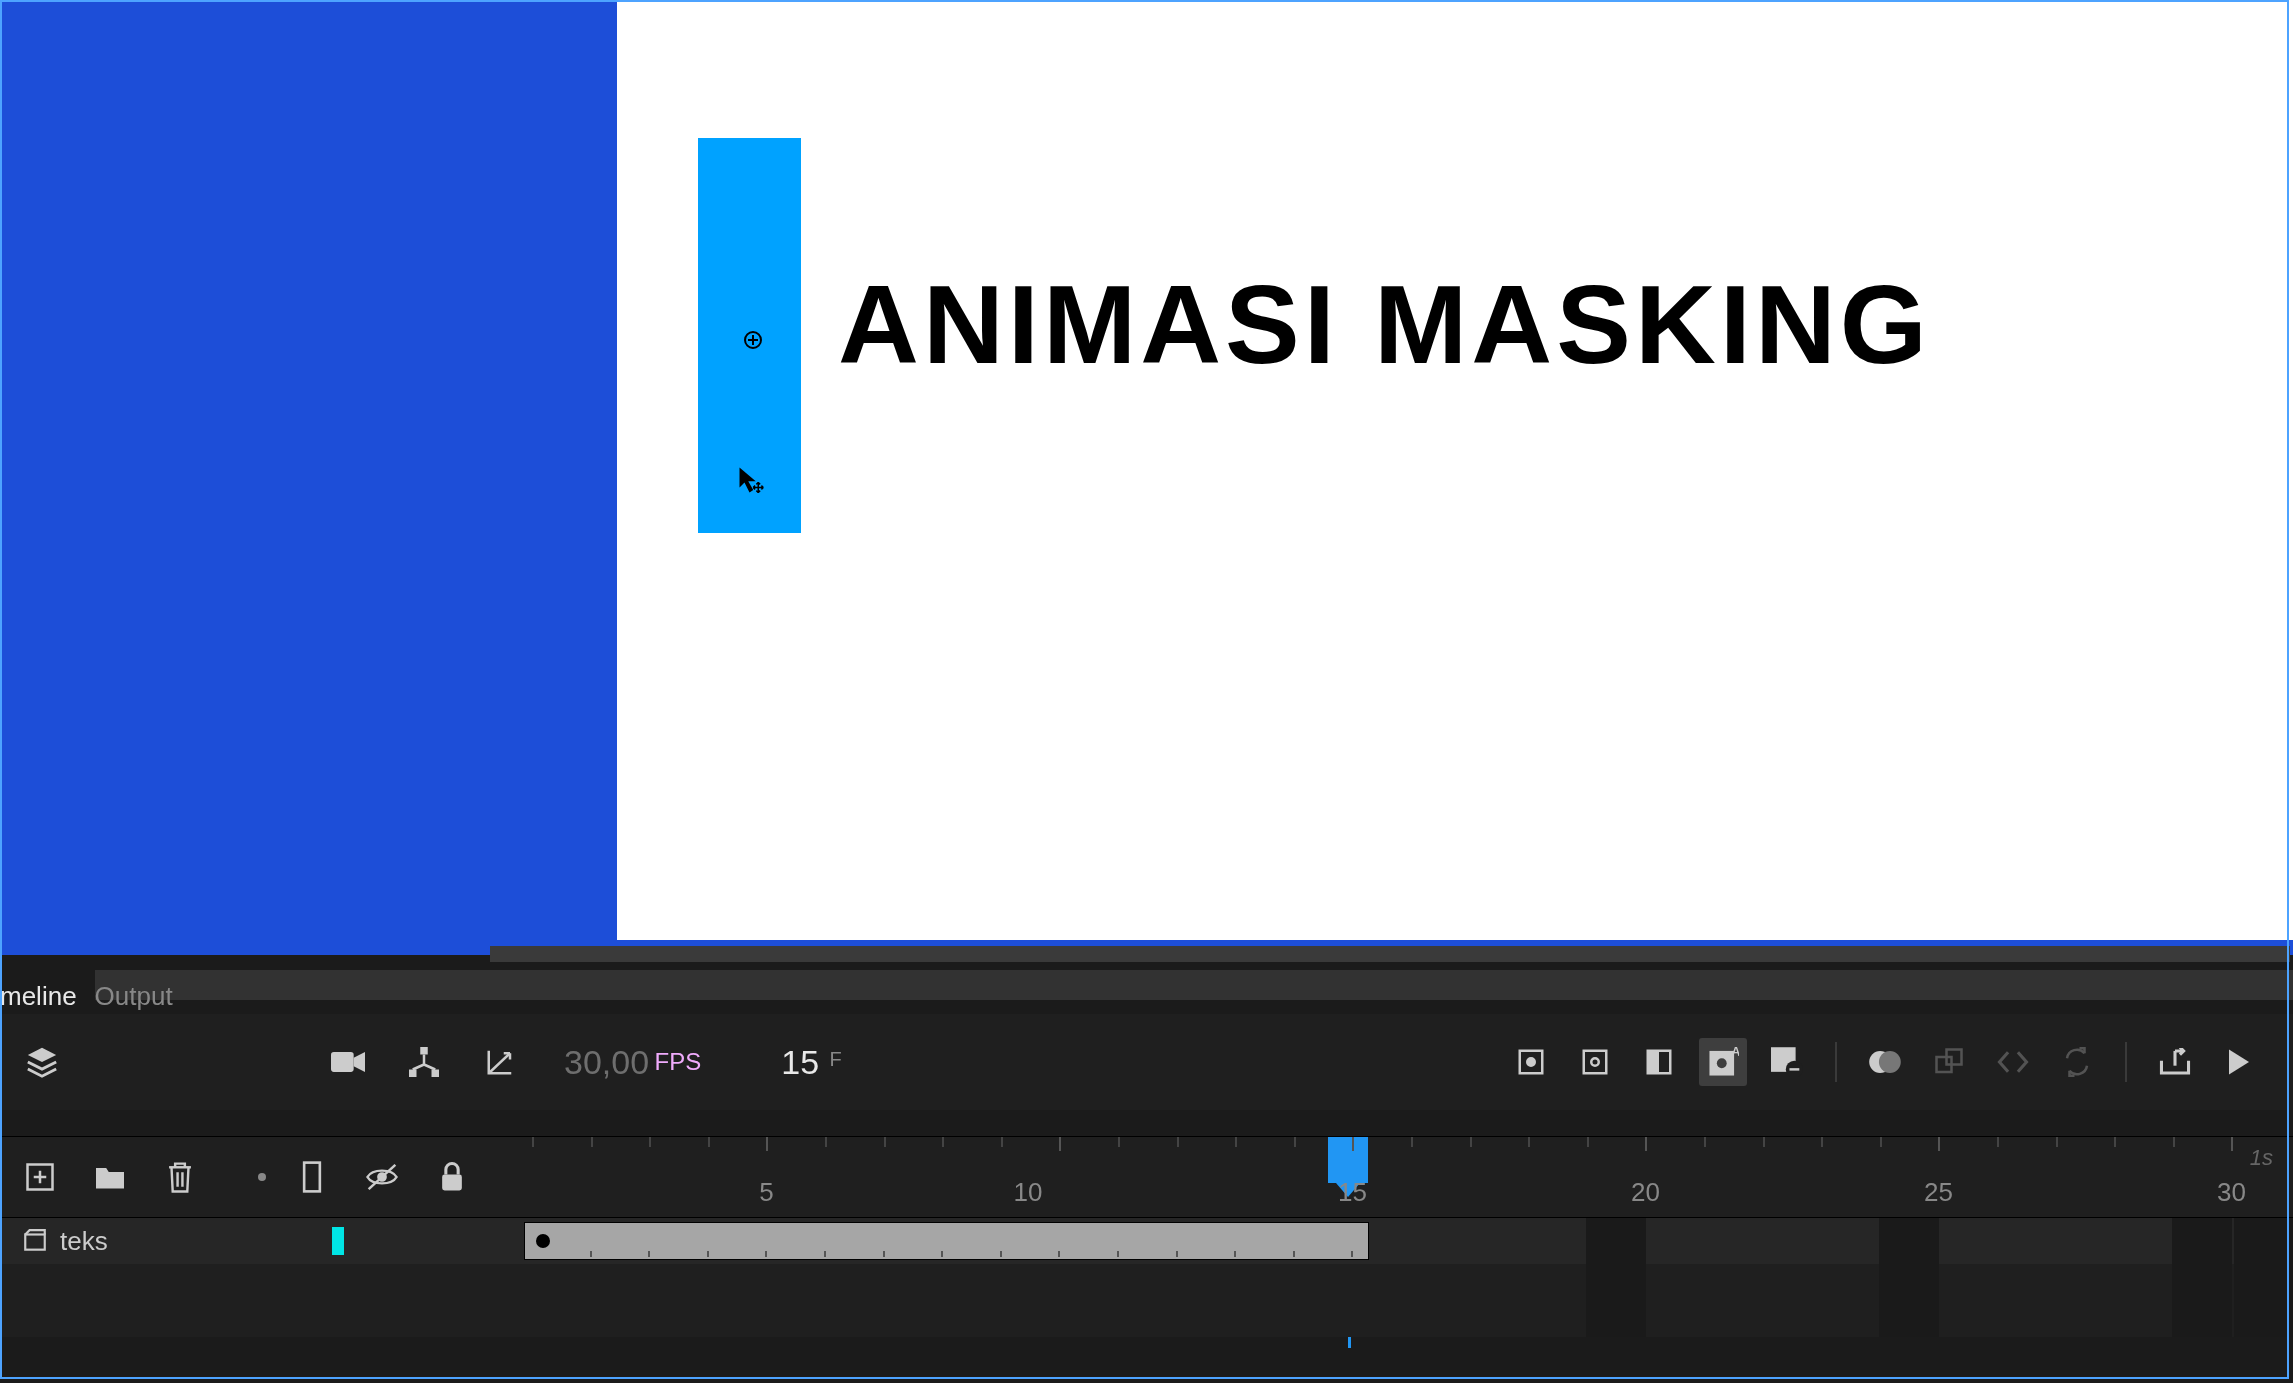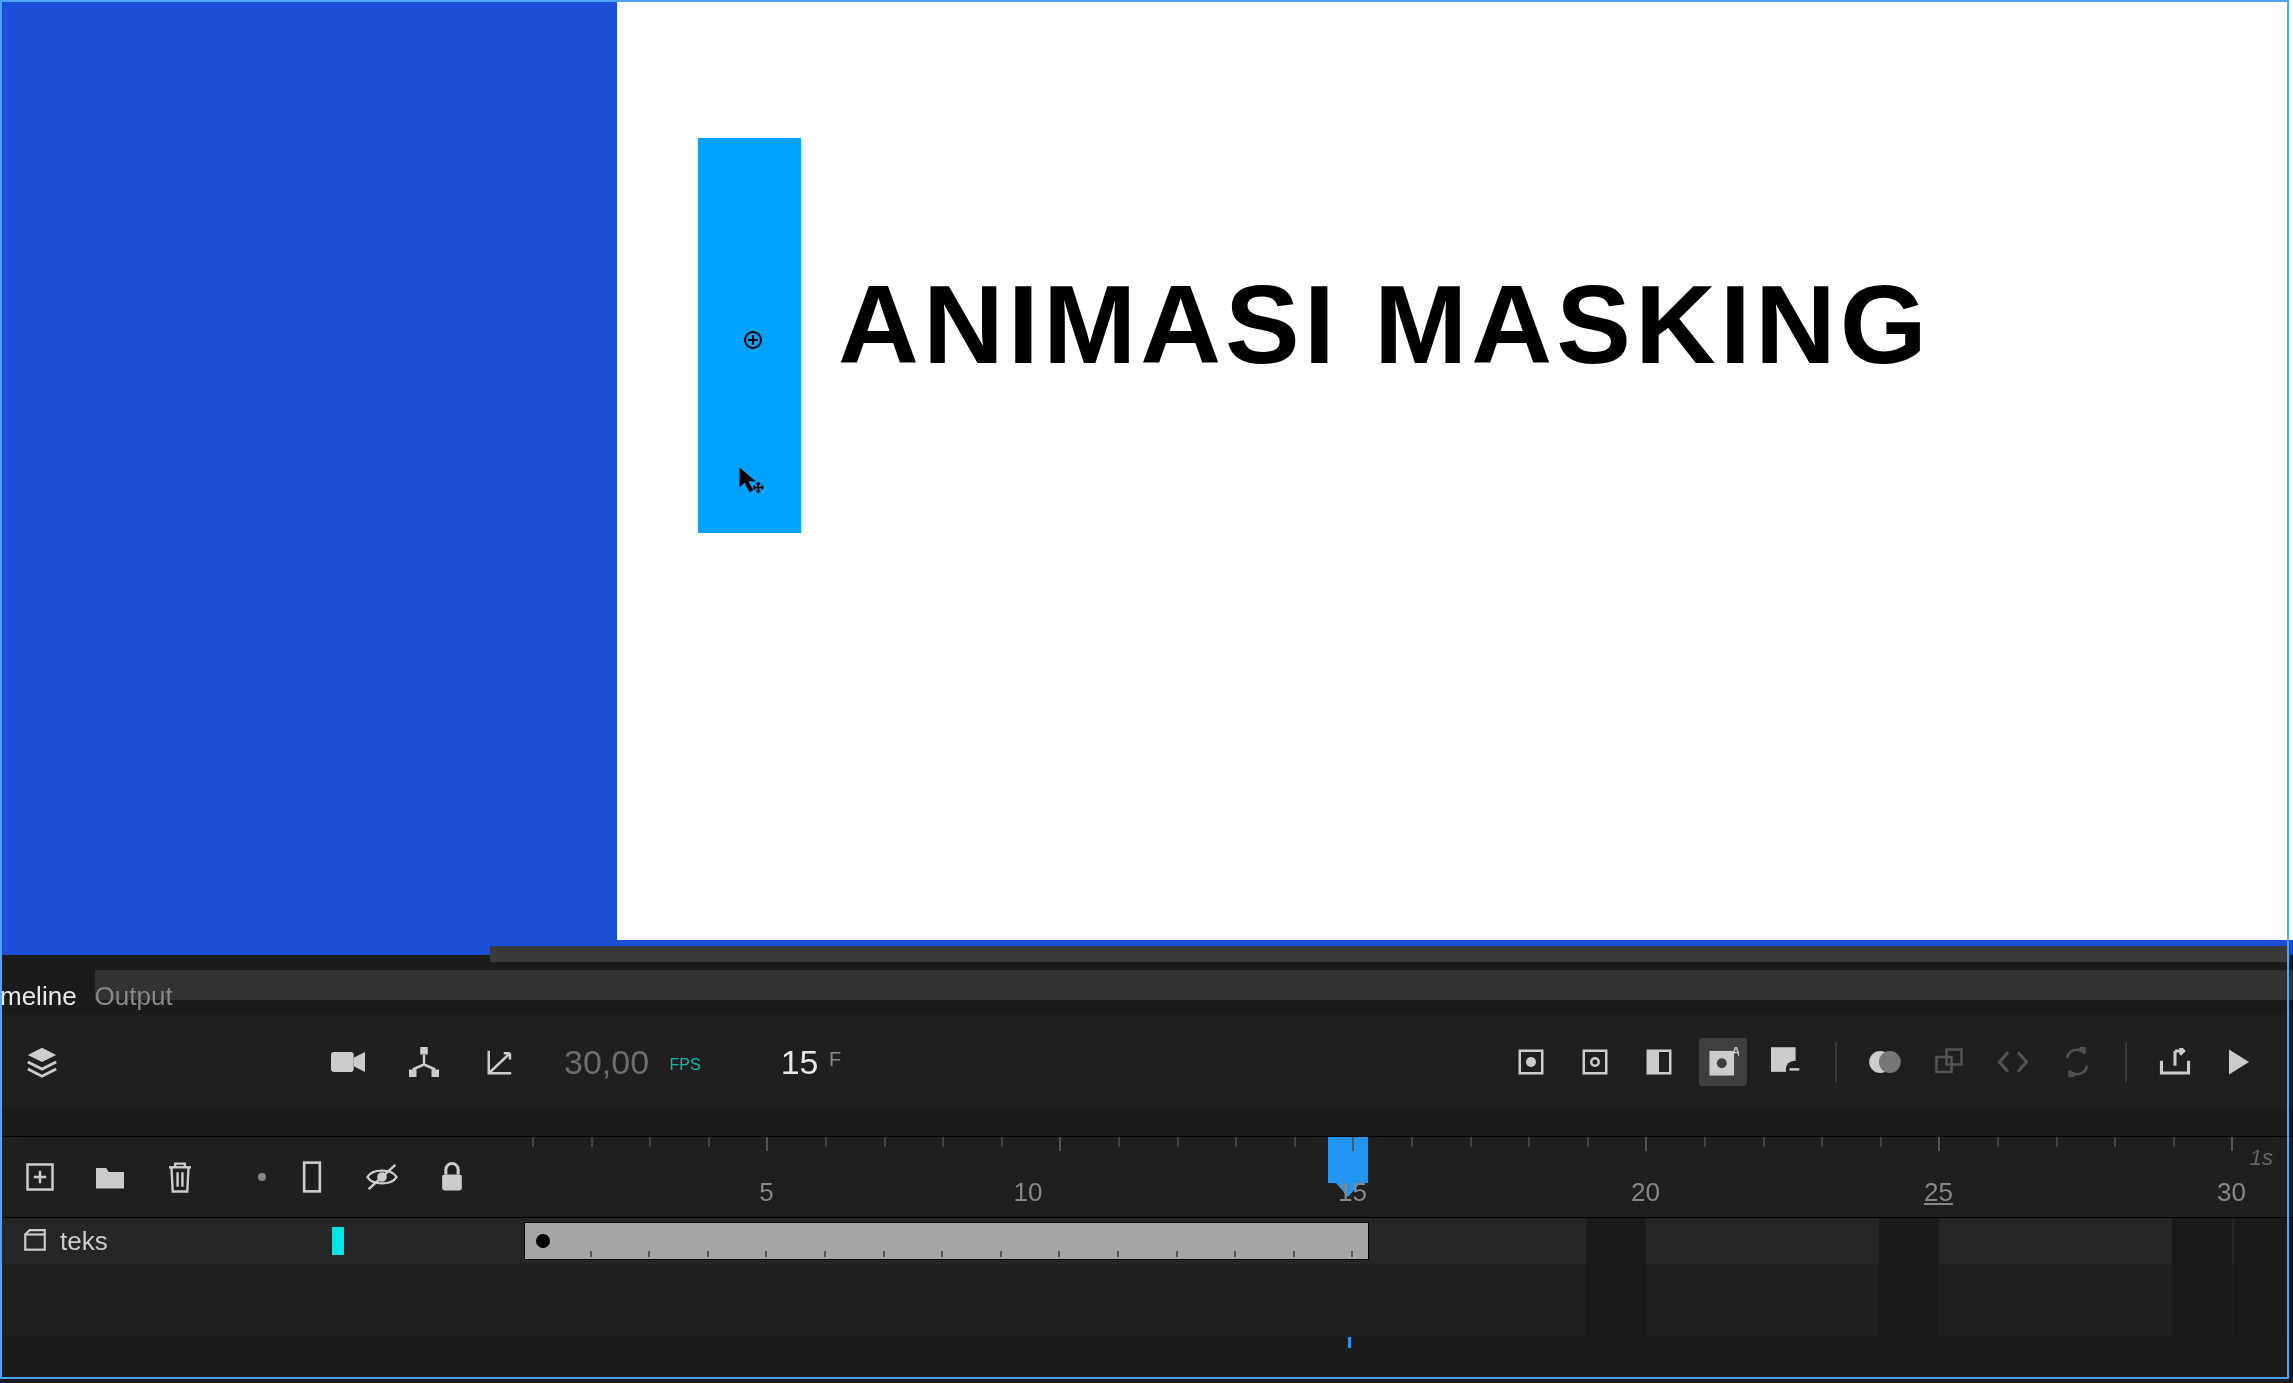--- a/index.html
+++ b/index.html
@@ -104,21 +104,21 @@
     width:524px; height:100%;
     display:flex; align-items:center;
     padding-left:18px;
     gap:28px;
   }
   .tl-mid {
     display:flex; align-items:center; gap:40px;
     padding-left:40px;
   }
   .fps-val { color:#6e6e6e; font-size:34px; font-weight:500; }
-  .fps-lbl { color:#14b8a6; font-size:16px; margin-left:16px; position:relative; top:-4px;}
+  .fps-lbl { color:#f0abfc; font-size:24px; margin-left:1px; position:relative; top:-4px;}
   .frame-val { color:#e8e8e8; font-size:34px; font-weight:500; margin-left:40px;}
   .frame-lbl { color:#888; font-size:20px; margin-left:6px; position:relative; top:-8px;}
 
   .tl-right {
     margin-left:auto;
     display:flex; align-items:center; gap:16px;
     padding-right:30px;
   }
   .tbtn {
     width:48px; height:48px;
@@ -454,21 +454,21 @@
       <div class="ruler-tick" style="left: 1414.4px;"></div>
       <div class="ruler-tick minor" style="left: 1473px;"></div>
       <div class="ruler-tick minor" style="left: 1531.6px;"></div>
       <div class="ruler-tick minor" style="left: 1590.2px;"></div>
       <div class="ruler-tick minor" style="left: 1648.8px;"></div>
       <div class="ruler-tick" style="left: 1707.4px;"></div>
       <div class="ruler-num" style="left: 242.4px;">5</div>
       <div class="ruler-num" style="left: 504px;">10</div>
       <div class="ruler-num" style="left: 828.4px;">15</div>
       <div class="ruler-num" style="left: 1121.4px;">20</div>
-      <div class="ruler-num" style="left: 1414.4px; text-decoration: underline;">25</div>
+      <div class="ruler-num" style="left: 1414.4px;">25</div>
       <div class="ruler-num" style="left: 1707.4px;">30</div>
     </div>
 </div>
 
 <div class="playhead-line" style="left:1348px; top:1218px; height:130px;"></div>
 
 <div class="layers">
 
 
   <div class="layer-row">

